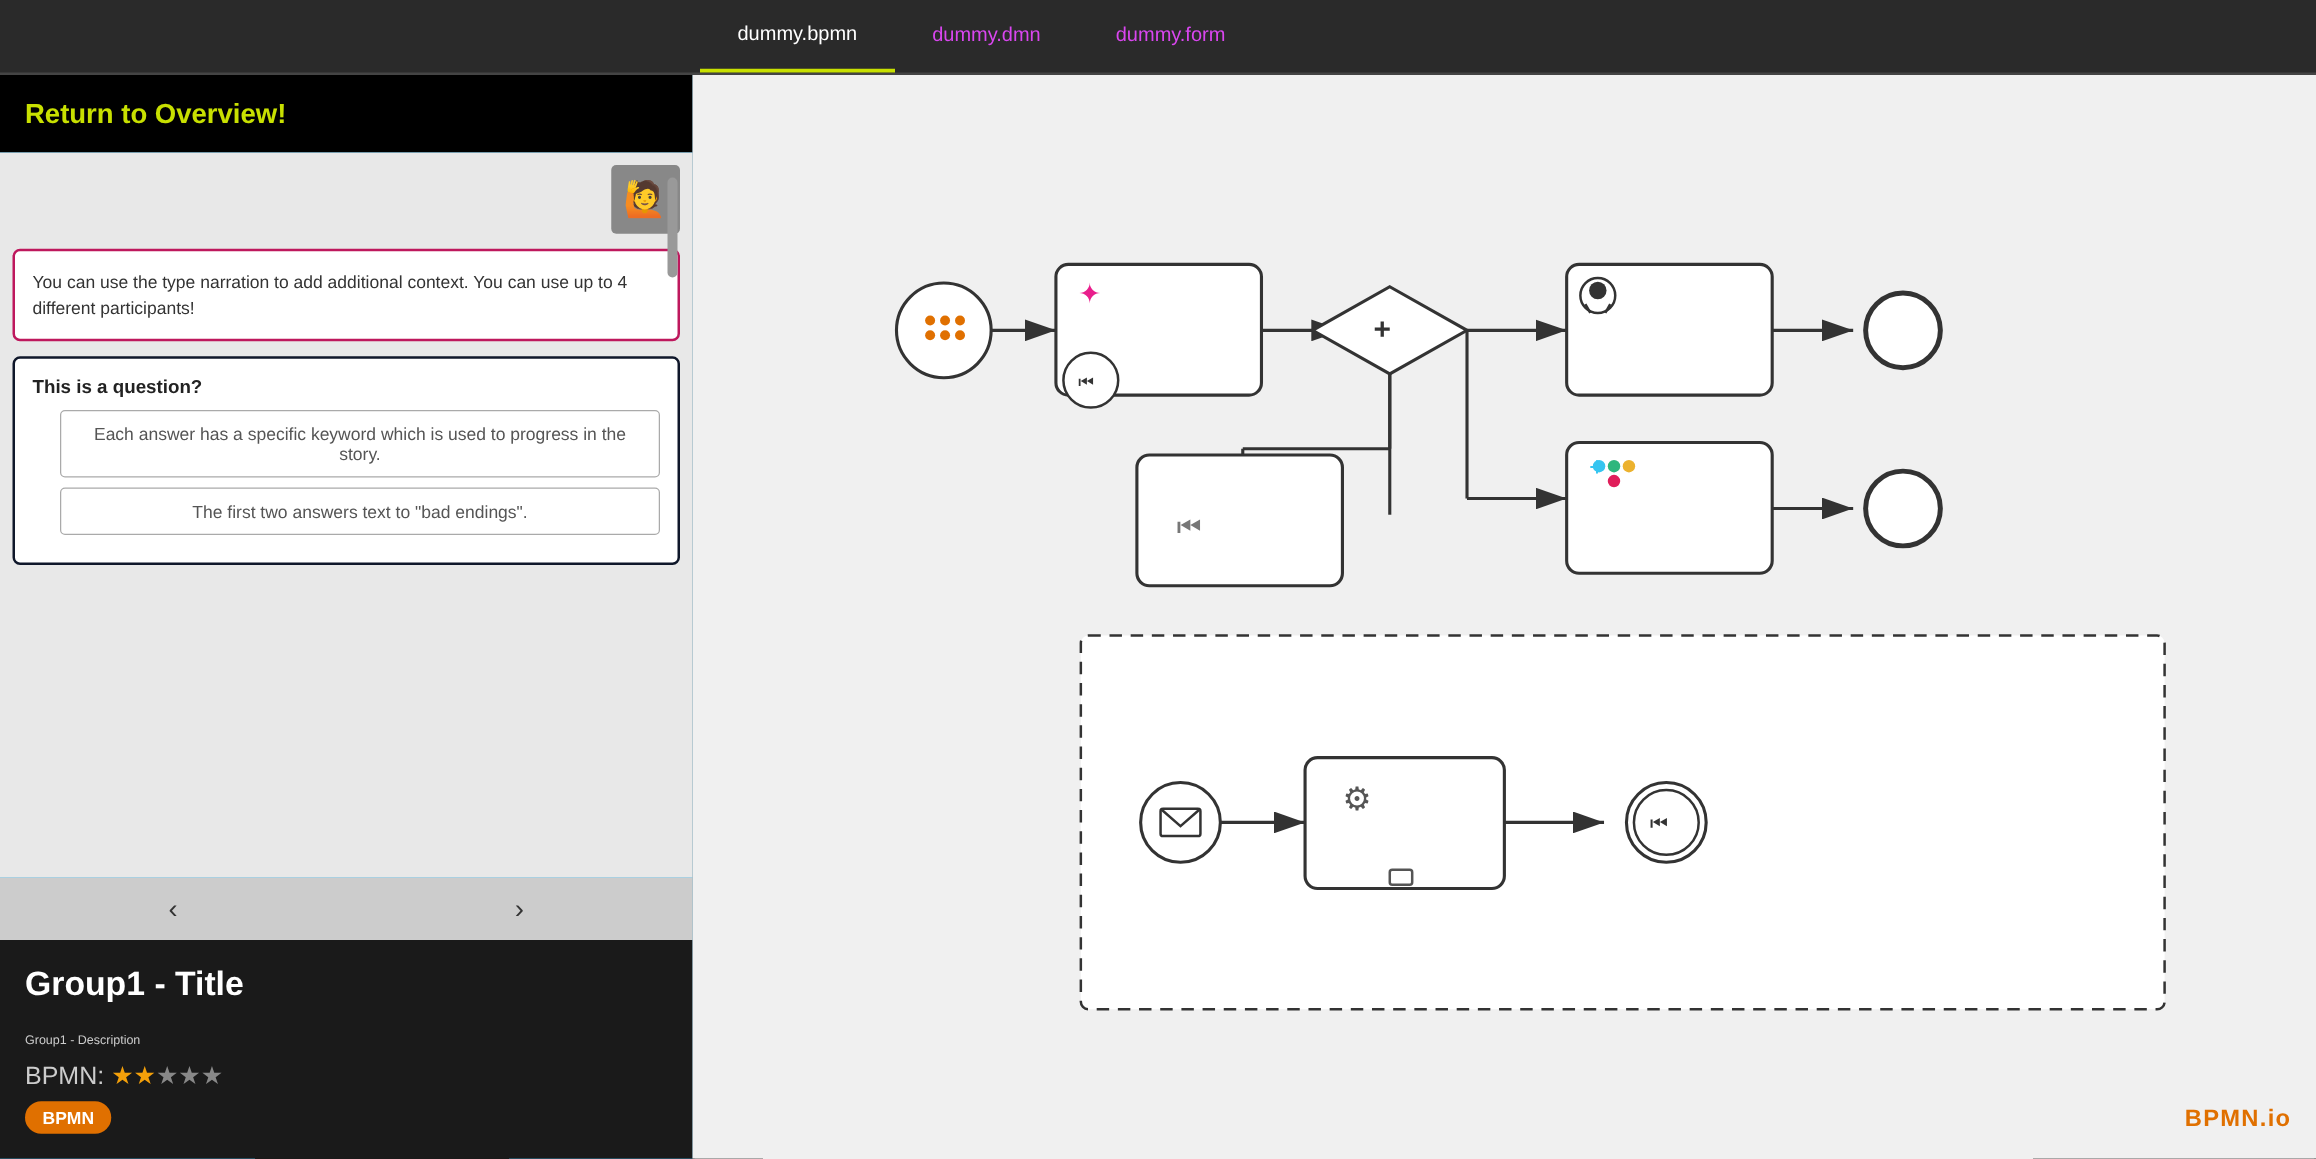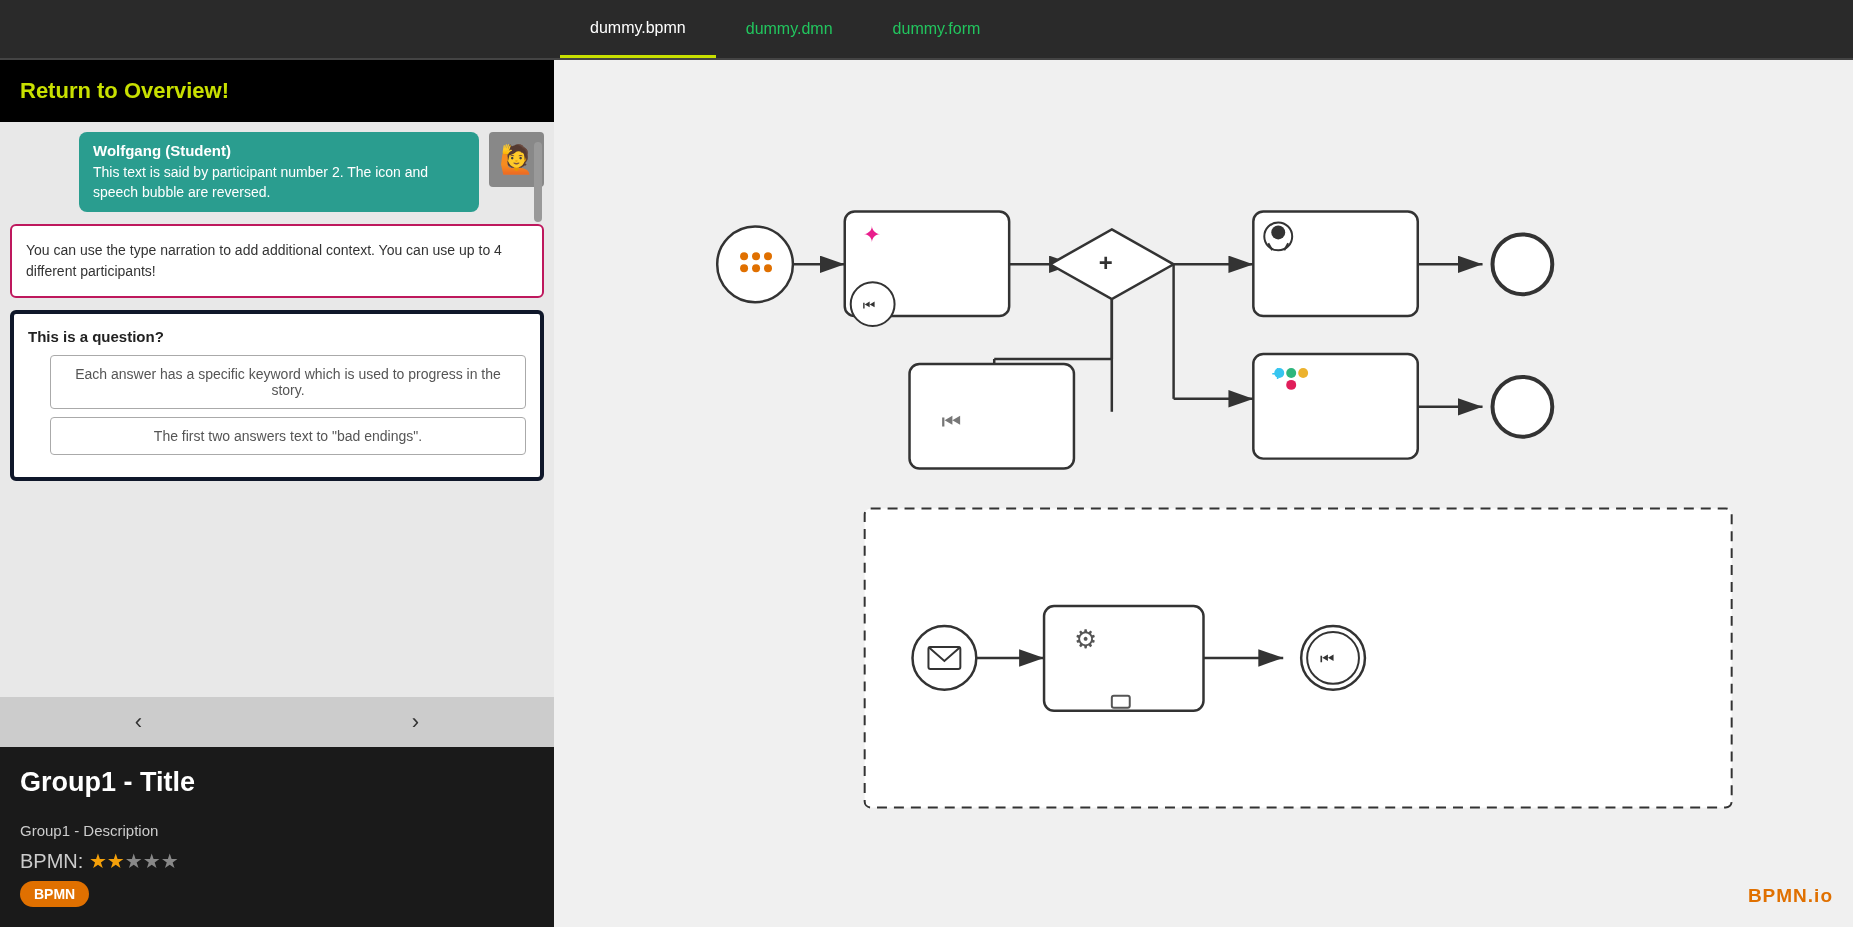--- a/index.html
+++ b/index.html
@@ -9,21 +9,21 @@
     .tab-bar {
       display: flex;
       align-items: center;
       background: #2a2a2a;
       height: 60px;
       padding-left: 560px;
       border-bottom: 2px solid #444;
       flex-shrink: 0;
     }
     .tab {
-      color: #22c55e;
+      color: #d946ef;
       padding: 0 30px;
       height: 100%;
       display: flex;
       align-items: center;
       cursor: pointer;
       font-size: 16px;
       position: relative;
     }
     .tab.active {
       color: #fff;
@@ -109,21 +109,21 @@
       border-radius: 6px;
       padding: 14px;
       margin-bottom: 12px;
       color: #333;
       font-size: 14px;
       line-height: 1.5;
     }
 
     .question-container {
       background: #fff;
-      border: 4px solid #0f172a;
+      border: 2px solid #0f172a;
       border-radius: 6px;
       padding: 14px;
       margin-bottom: 12px;
     }
     .question-title {
       font-weight: bold;
       font-size: 15px;
       margin-bottom: 10px;
       color: #222;
     }
@@ -173,21 +173,21 @@
       padding: 20px;
       color: #fff;
       flex-shrink: 0;
     }
     .group-title {
       font-size: 27px;
       font-weight: bold;
       margin-bottom: 8px;
     }
     .group-desc {
-      font-size: 15px;
+      font-size: 10px;
       color: #ccc;
       margin-bottom: 10px;
       margin-top: 24px;
     }
     .bpmn-label {
       font-size: 20px;
       color: #ccc;
       margin-bottom: 8px;
     }
     .stars { color: #f4a00a; }
@@ -247,24 +247,20 @@
   <div class="left-panel">
     <button class="return-btn">Return to Overview!</button>
 
     <div class="story-panel">
       <div style="position:relative;">
 
         <div class="chat-bubble-container" style="flex-direction: row-reverse;">
           <div class="avatar">
             🙋
           </div>
-          <div class="speech-bubble">
-            <div class="speaker-name">Wolfgang (Student)</div>
-            <div class="speaker-text">This text is said by participant number 2. The icon and speech bubble are reversed.</div>
-          </div>
         </div>
 
         <div class="narration-box">
           <span>You can use the type narration to add additional context. You can use up to 4 different participants!</span>
         </div>
 
         <div class="question-container">
           <div class="question-title">This is a question?</div>
           <div class="answer-option">Each answer has a specific keyword which is used to progress in the story.</div>
           <div class="answer-option">The first two answers text to "bad endings".</div>

